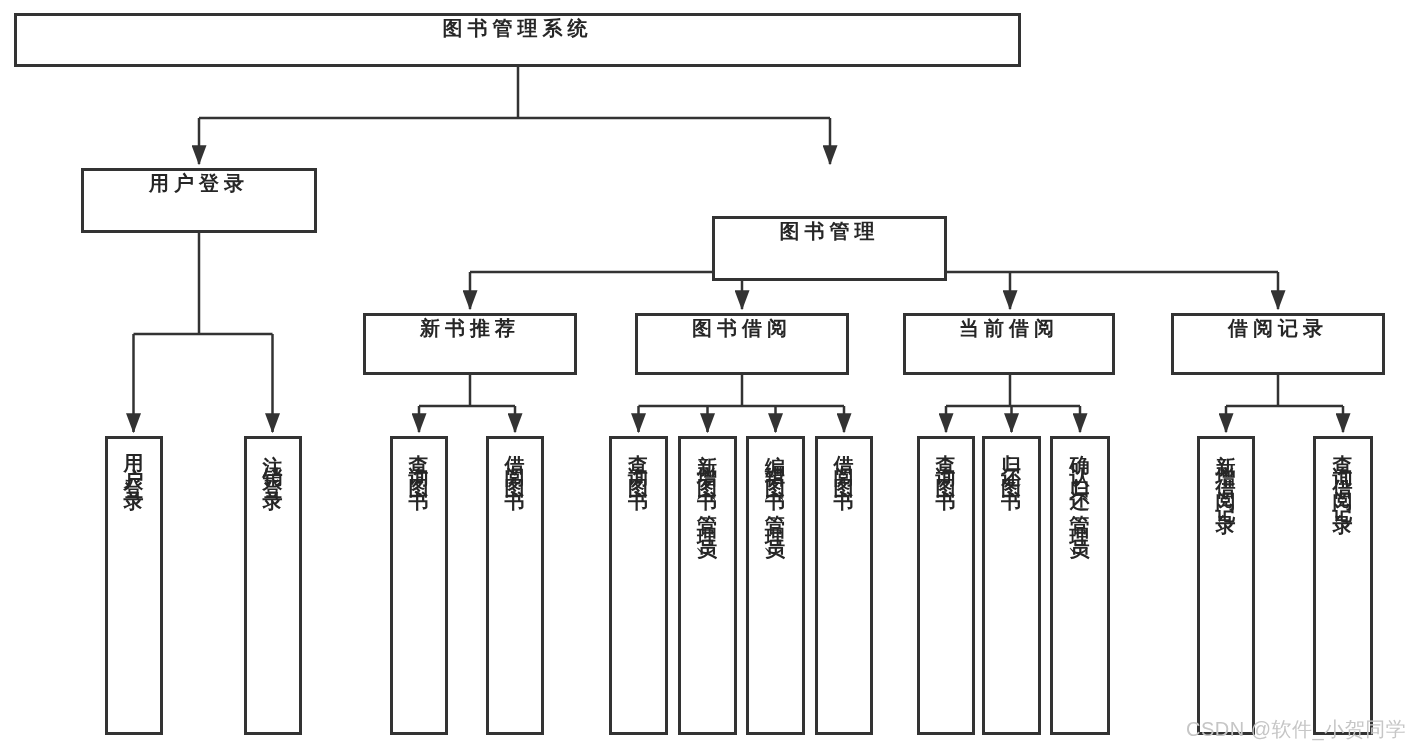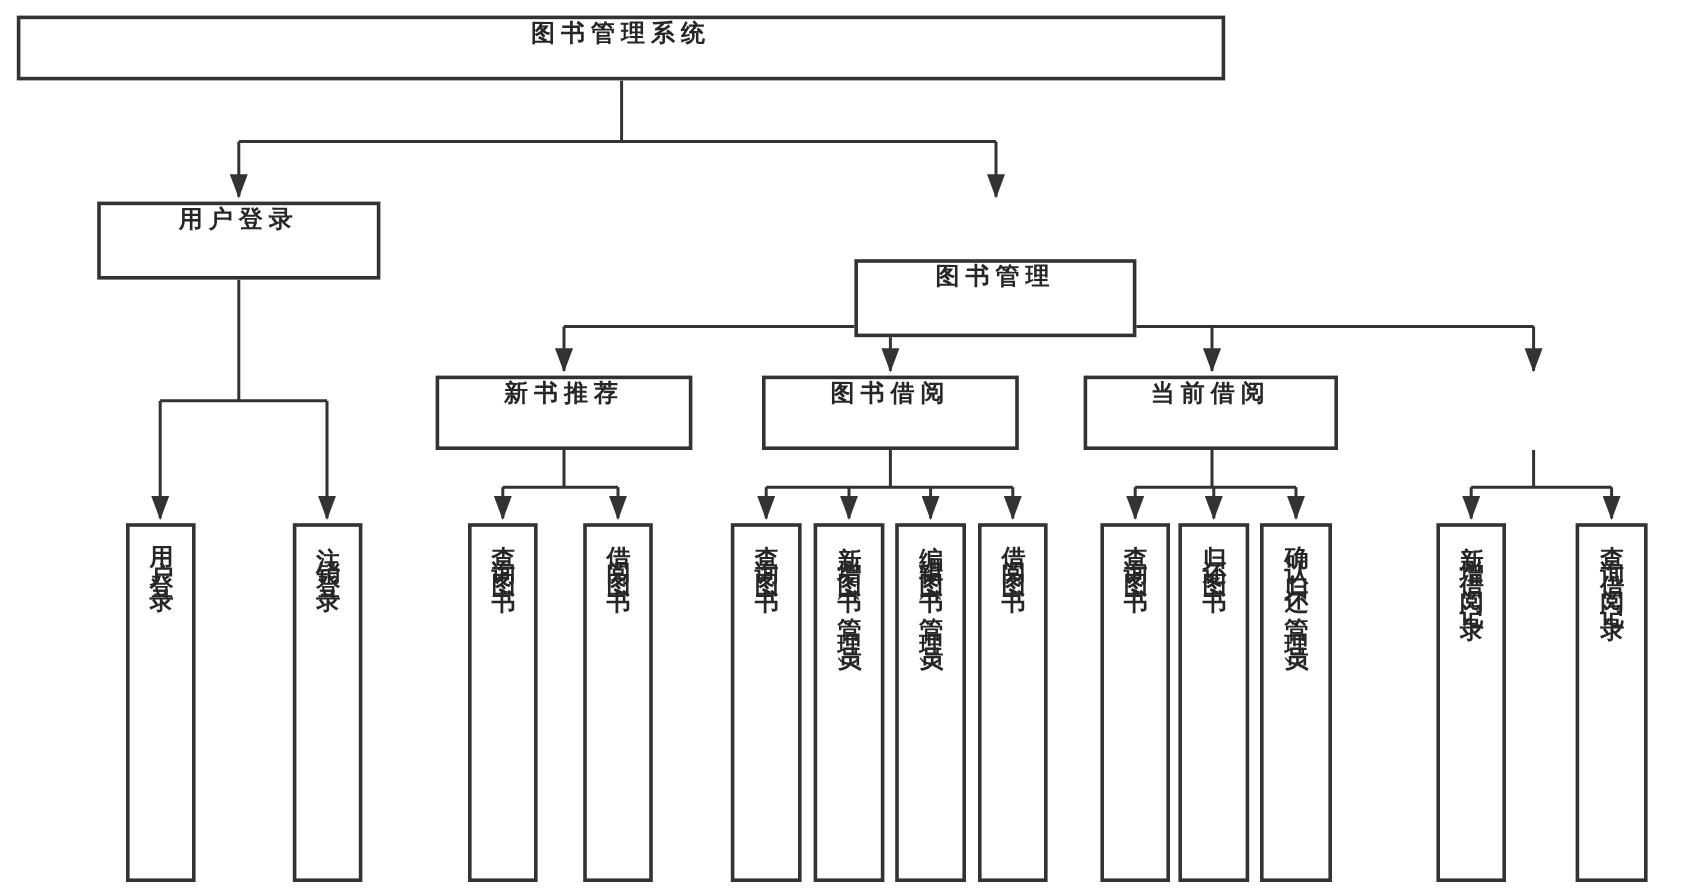--- a/index.html
+++ b/index.html
@@ -151,20 +151,23 @@
 
   <div class="box l3-box l3-a">
     <span class="hlabel">新书推荐</span>
   </div>
   <div class="box l3-box l3-b">
     <span class="hlabel">图书借阅</span>
   </div>
   <div class="box l3-box l3-c">
     <span class="hlabel">当前借阅</span>
   </div>
+  <div class="box l3-box l3-d">
+    <span class="hlabel">借阅记录</span>
+  </div>
 
   <div class="box leaf" style="left:105px;width:58px">
     <span class="vtext">用户登录</span>
   </div>
   <div class="box leaf" style="left:244px;width:58px">
     <span class="vtext">注销登录</span>
   </div>
 
   <div class="box leaf" style="left:390px;width:58px">
     <span class="vtext">查询图书</span>
@@ -196,14 +199,15 @@
     <span class="vtext">确认归还（管理员）</span>
   </div>
 
   <div class="box leaf" style="left:1197px;width:58px">
     <span class="vtext">新增借阅记录</span>
   </div>
   <div class="box leaf" style="left:1313px;width:60px">
     <span class="vtext">查询借阅记录</span>
   </div>
 
+  <div class="watermark">CSDN @软件_小贺同学</div>
 
 </div>
 
 </body></html>

